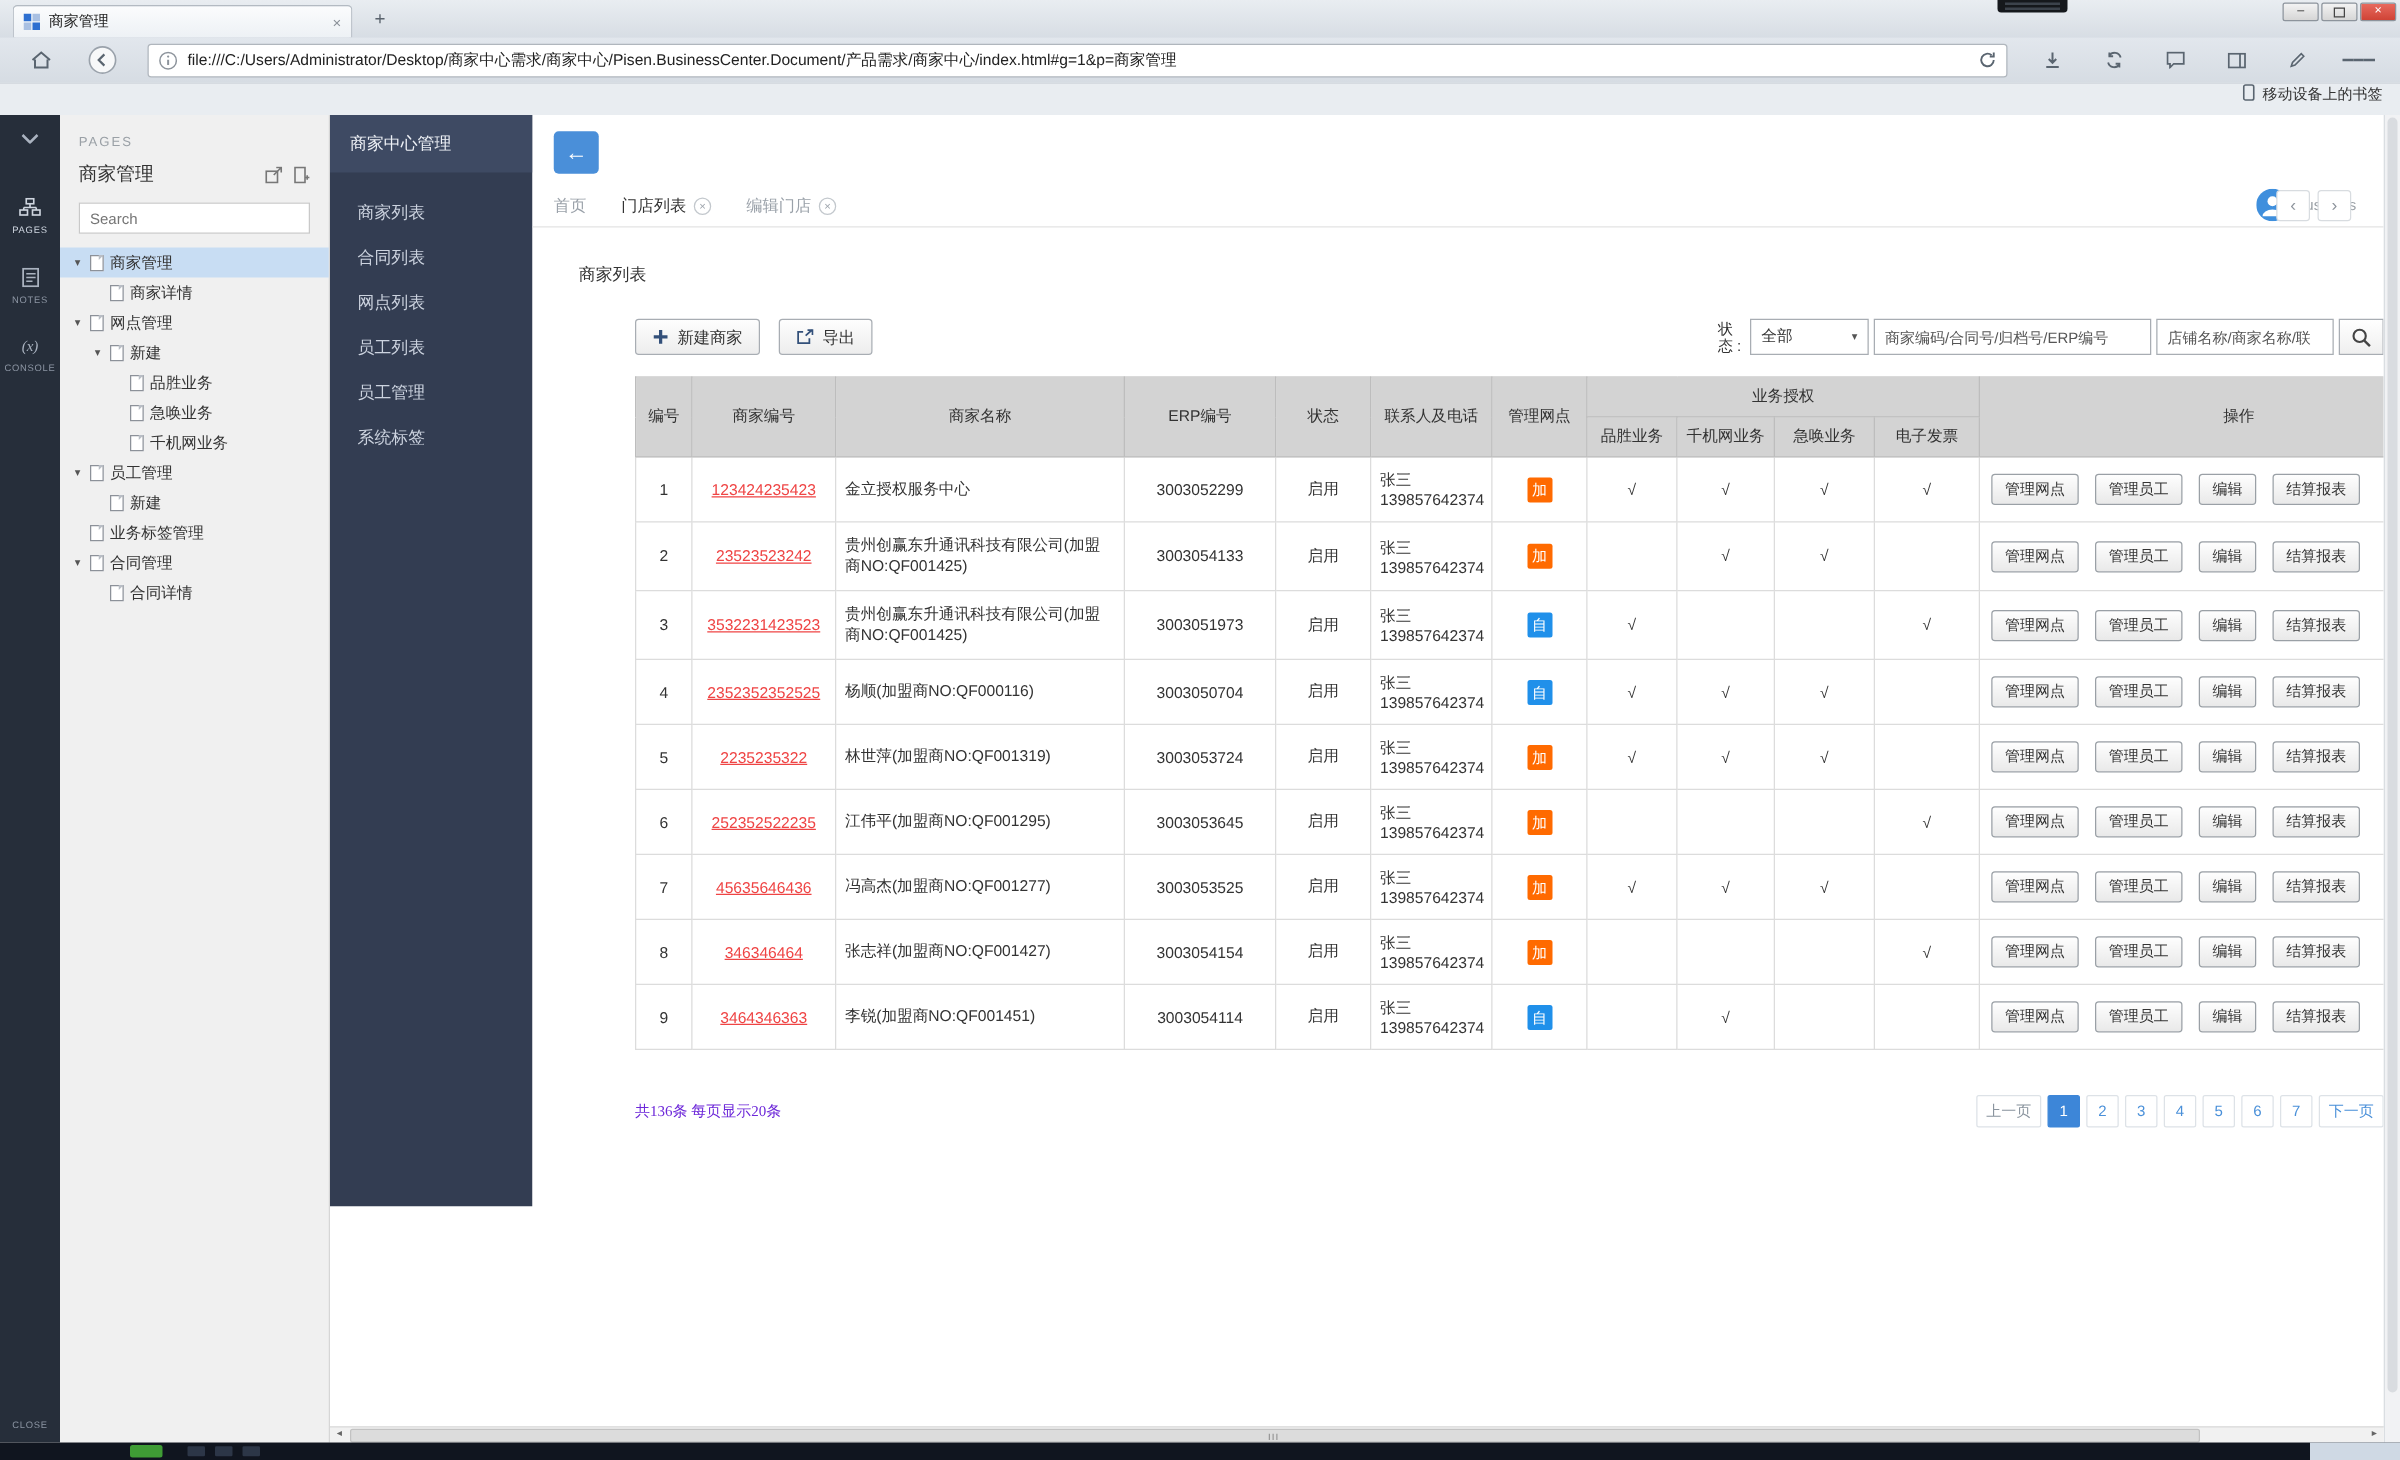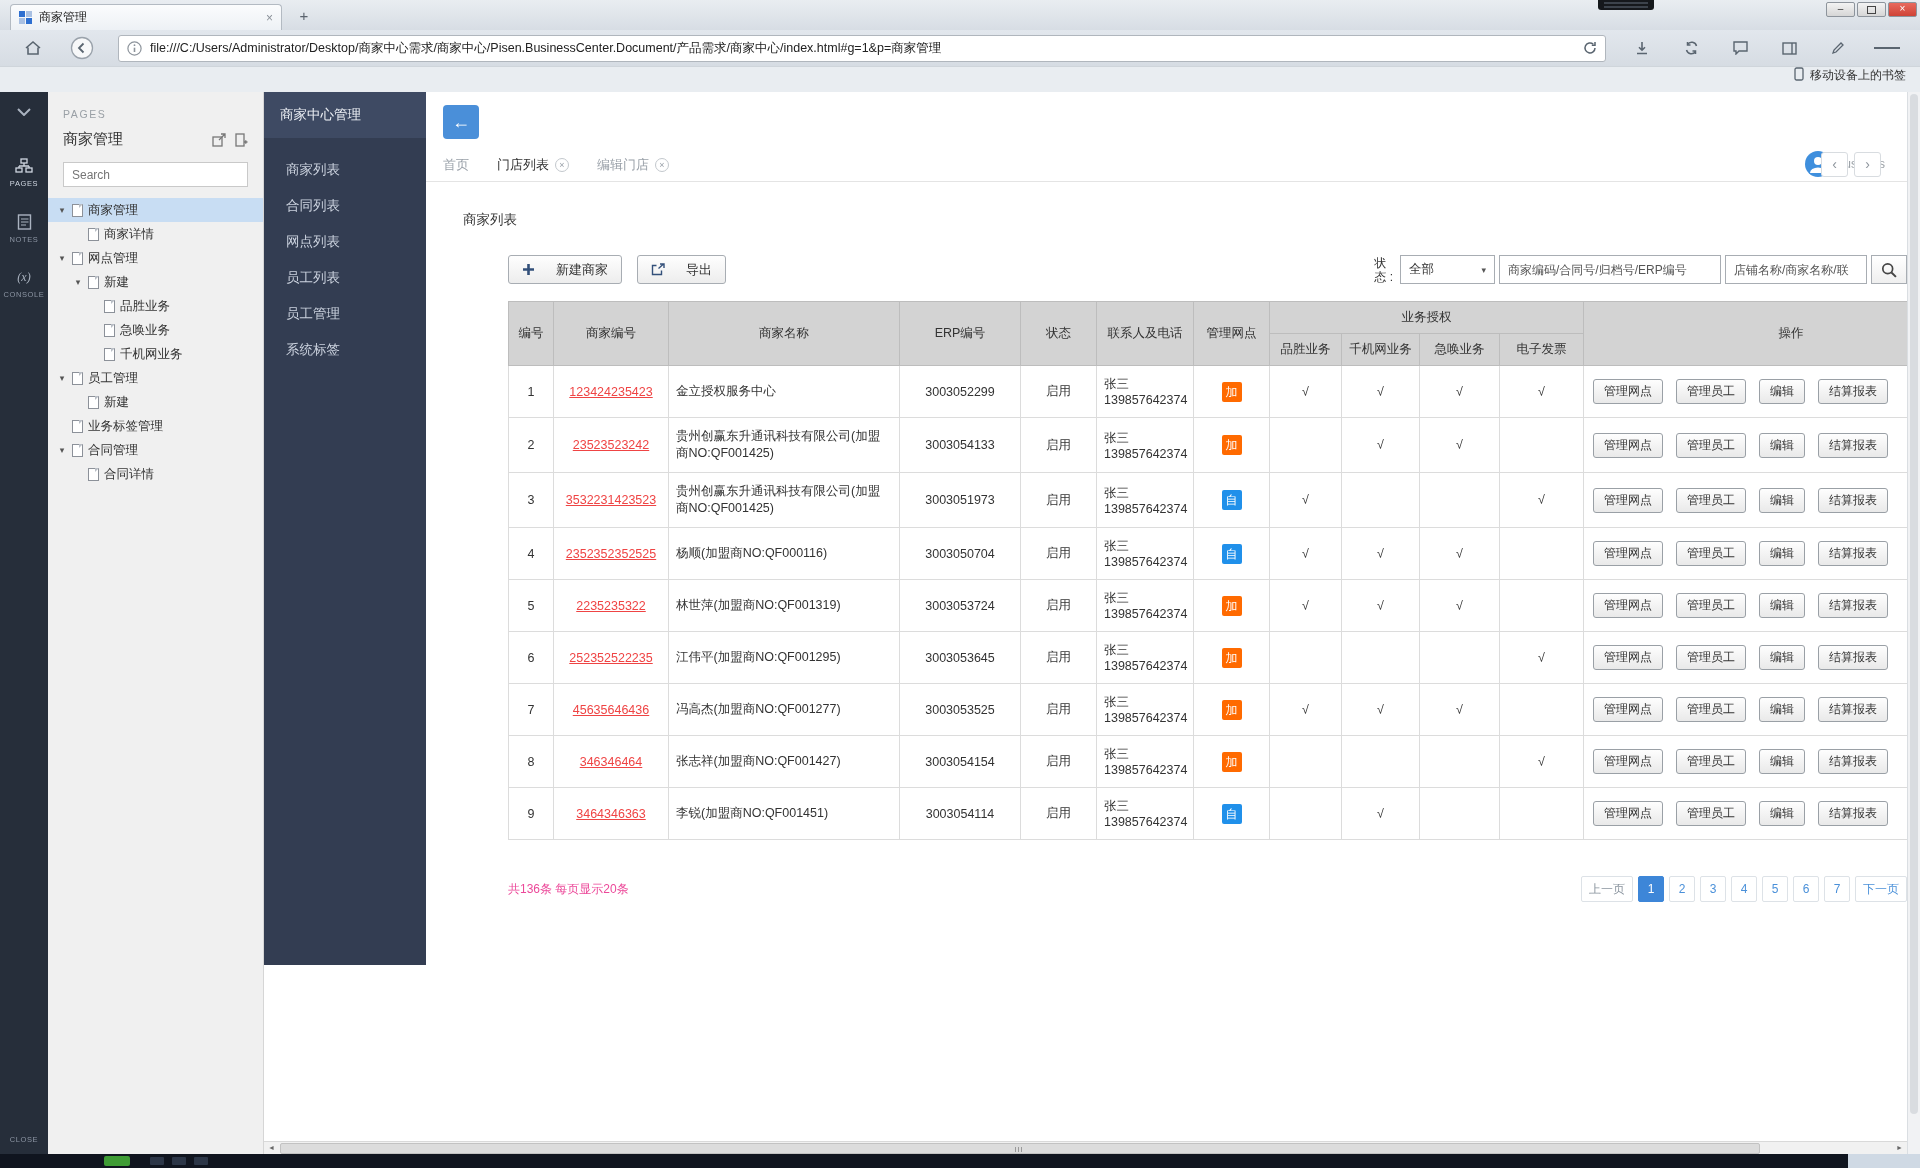--- a/index.html
+++ b/index.html
@@ -87,21 +87,21 @@
   .tab-x{width:14px;height:14px;border:1px solid #c3c8cd;border-radius:50%;color:#9aa1a9;
     font-size:9px;line-height:12px;text-align:center;}
   .tab-pagers{position:absolute;right:26px;top:60px;display:flex;gap:6px;}
   .tab-pager{width:27px;height:25px;border:1px solid #d8dce0;border-radius:3px;color:#8d949c;
     font-size:14px;line-height:23px;text-align:center;background:#fff;}
 
   .content{position:absolute;left:0;right:0;top:91px;bottom:13px;padding:28px 0 0 37px;overflow:hidden;}
   .page-title{font-size:13.5px;color:#333;}
   .tzone{margin-left:45px;margin-top:26px;width:1399px;}
   .toolbar{display:flex;align-items:flex-start;}
-  .tool-btn{display:flex;align-items:center;gap:21px;height:29px;padding:0 13px;border:1px solid #a8adb3;
+  .tool-btn{display:flex;align-items:center;gap:7px;height:29px;padding:0 13px;border:1px solid #a8adb3;
     border-radius:3px;background:linear-gradient(#fefefe,#ededed);font-size:13px;color:#333;margin-right:15px;}
   .filters{margin-left:auto;display:flex;align-items:center;gap:4px;}
   .status-label{font-size:12px;color:#333;line-height:14px;white-space:pre-line;margin-right:3px;text-align:left;}
   .status-select{width:95px;height:29px;border:1px solid #a8adb3;background:#fff;display:flex;
     align-items:center;justify-content:space-between;padding:0 8px;font-size:12.5px;color:#333;}
   .sel-caret{font-size:9px;color:#555;}
   .filter-input{height:29px;border:1px solid #a8adb3;padding:0 8px;font-size:12px;color:#444;background:#fff;font-family:inherit;}
   .filter-input::placeholder{color:#555;opacity:1;}
   .filter-input.k1{width:222px;}
   .filter-input.k2{width:142px;}
@@ -113,21 +113,21 @@
   .grid th{background:#d3d3d3;border:1px solid #bdbdbd;font-size:12.5px;color:#333;font-weight:normal;padding:7px 4px;}
   .grid td{border:1px solid #dcdcdc;font-size:12.5px;color:#333;padding:10px 7px;vertical-align:middle;background:#fff;}
   .grid td.c{text-align:center;}
   .grid td.ops{white-space:nowrap;padding-left:9px;}
   .code-link{color:#ef4444;text-decoration:underline;}
   .badge{display:inline-block;width:20px;height:20px;line-height:20px;border-radius:2px;color:#fff;font-size:12px;text-align:center;}
   .row-btn{display:inline-block;height:25px;line-height:23px;padding:0 10px;border:1px solid #9aa0a6;border-radius:3px;
     background:linear-gradient(#fefefe,#e9e9e9);font-size:12px;color:#333;margin-right:13px;}
 
   .tfoot{margin-top:36px;display:flex;align-items:center;}
-  .summary{font-size:12px;color:#ec4899;}
+  .summary{font-size:12px;color:#6d28d9;font-family:Liberation Serif, serif;}
   .pager{margin-left:auto;display:flex;gap:5px;}
   .pg{min-width:26px;height:26px;line-height:24px;padding:0 7px;border:1px solid #dde2e7;border-radius:2px;
     font-size:12px;color:#4a90d9;text-align:center;background:#fff;}
   .pg.prev{color:#8a949e;}
   .pg.active{background:#3d86d8;border-color:#3d86d8;color:#fff;}
 
   .vscroll{width:13px;background:#f1f2f4;border-left:1px solid #dadee2;position:relative;flex:none;}
   .vthumb{position:absolute;left:2px;right:2px;top:2px;height:96%;background:#d9dce0;border-radius:4px;}
 
   .hscroll{position:absolute;left:264px;right:13px;bottom:0;height:13px;background:#f1f1f1;border-top:1px solid #d9d9d9;}

